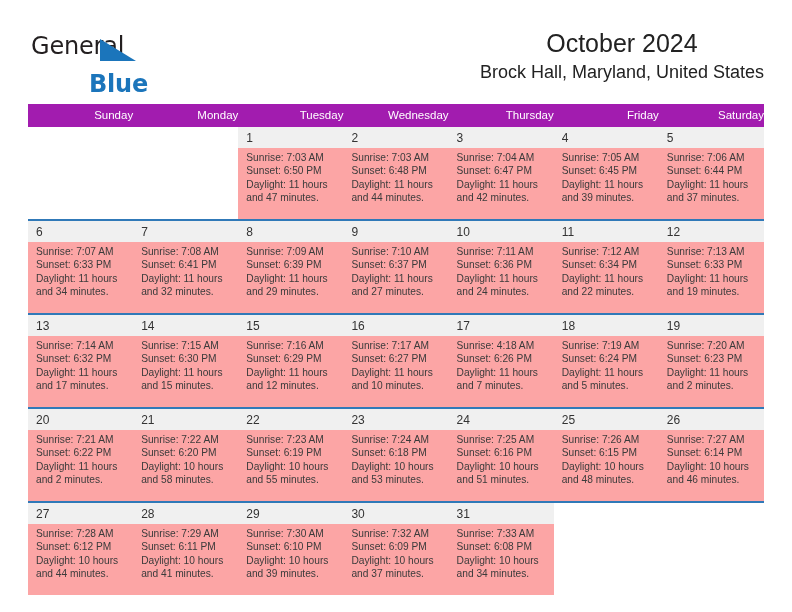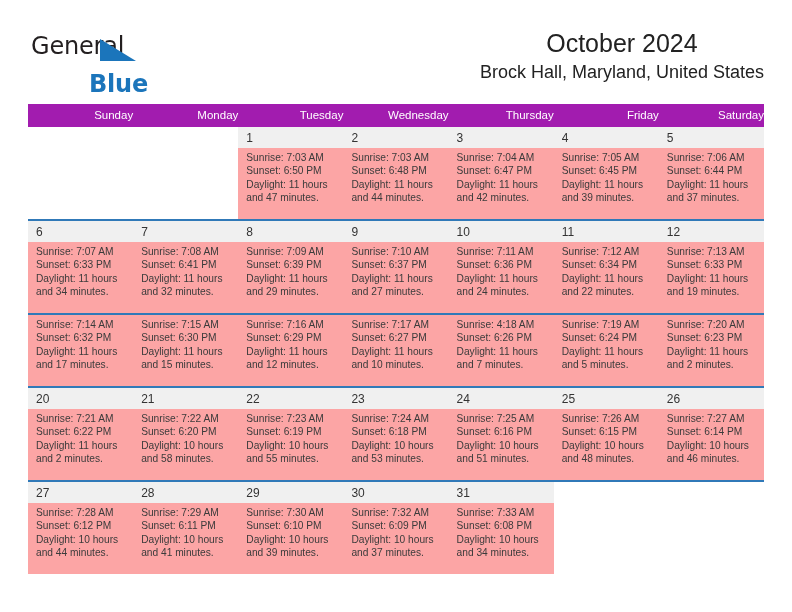--- a/index.html
+++ b/index.html
@@ -295,20 +295,29 @@
           <tr class="week-sep">
             <td></td>
             <td></td>
             <td></td>
             <td></td>
             <td></td>
             <td></td>
             <td></td>
           </tr>
           <tr>
+            <td class="daynum-cell">13</td>
+            <td class="daynum-cell">14</td>
+            <td class="daynum-cell">15</td>
+            <td class="daynum-cell">16</td>
+            <td class="daynum-cell">17</td>
+            <td class="daynum-cell">18</td>
+            <td class="daynum-cell">19</td>
+          </tr>
+          <tr>
             <td class="info-cell">
               <div class="line">Sunrise: 7:14 AM</div>
               <div class="line">Sunset: 6:32 PM</div>
               <div class="line">Daylight: 11 hours</div>
               <div class="line">and 17 minutes.</div>
             </td>
             <td class="info-cell">
               <div class="line">Sunrise: 7:15 AM</div>
               <div class="line">Sunset: 6:30 PM</div>
               <div class="line">Daylight: 11 hours</div>

